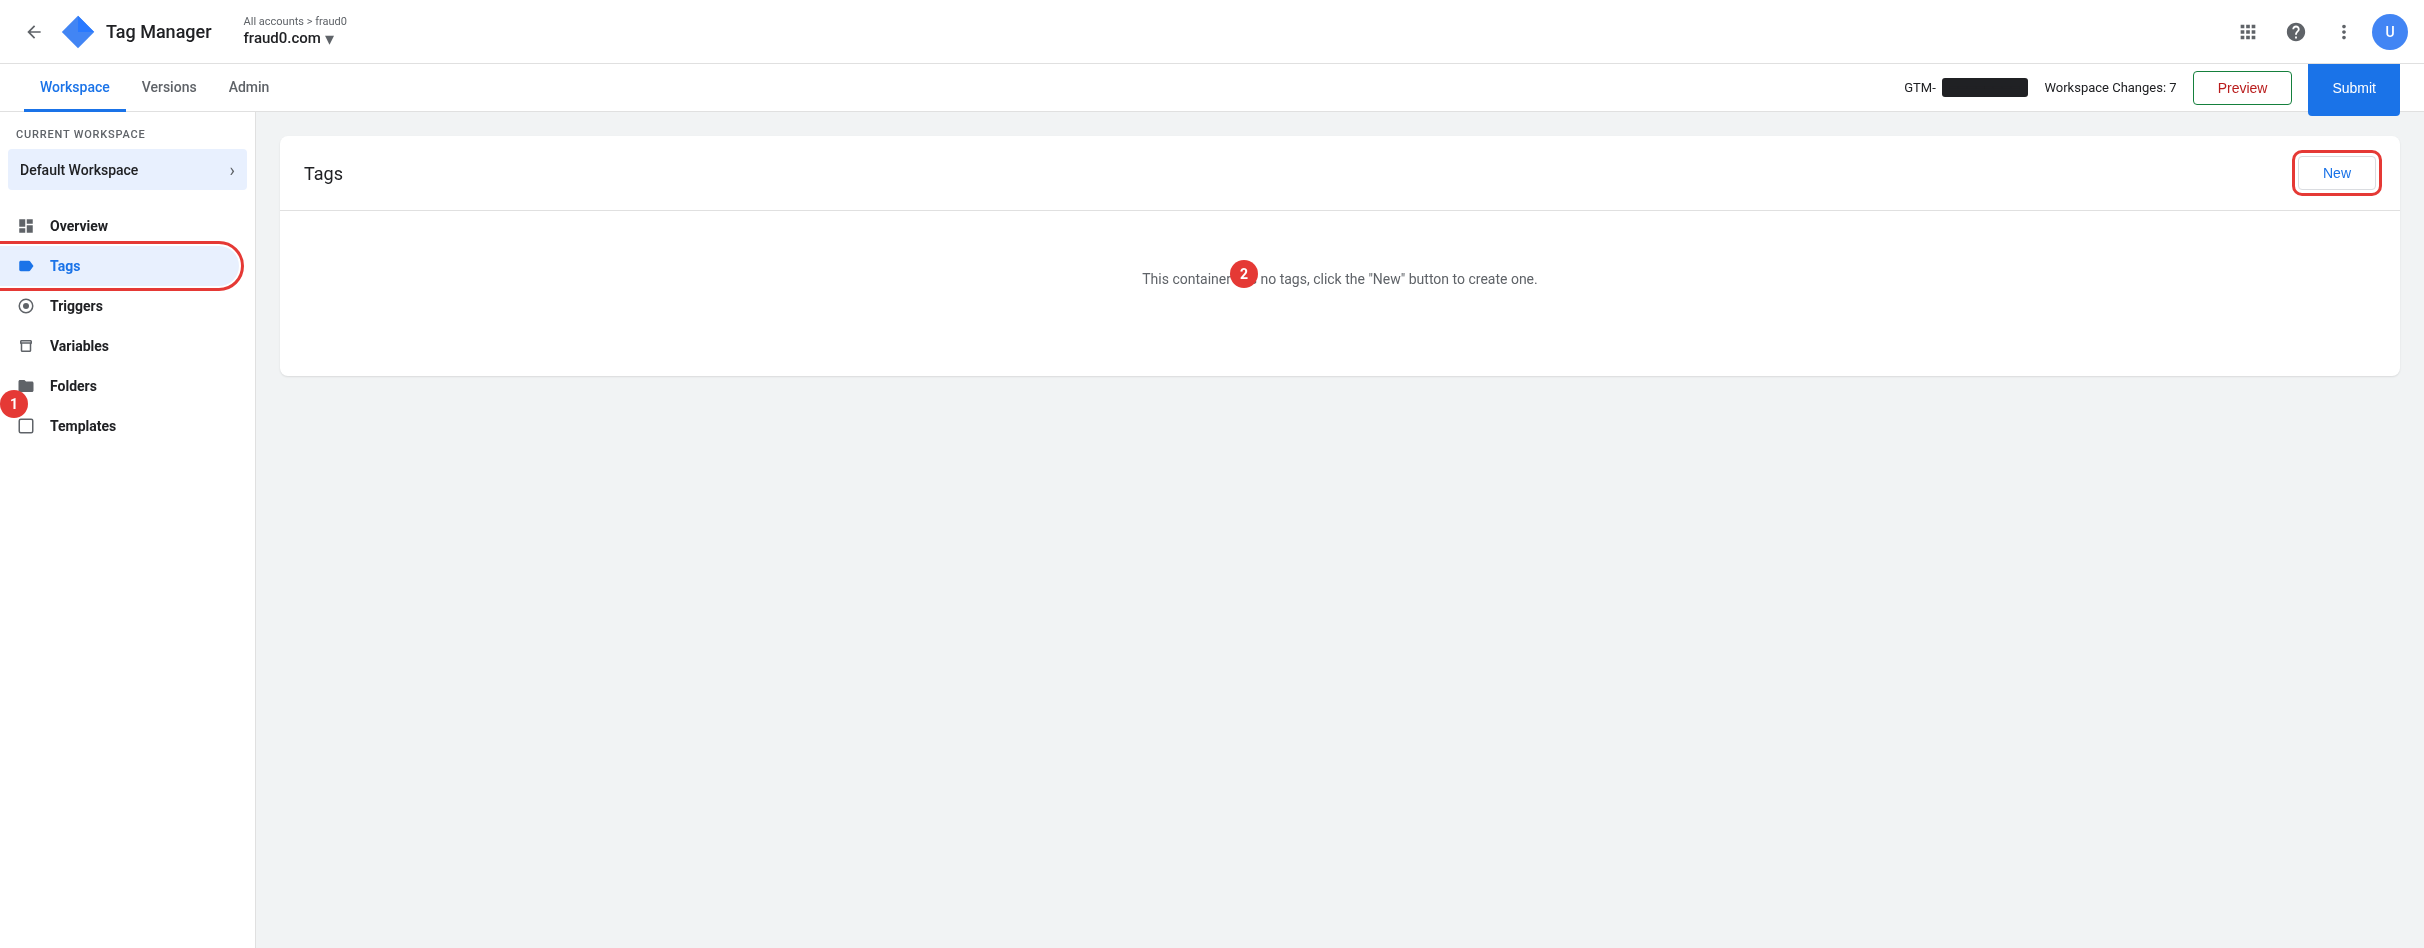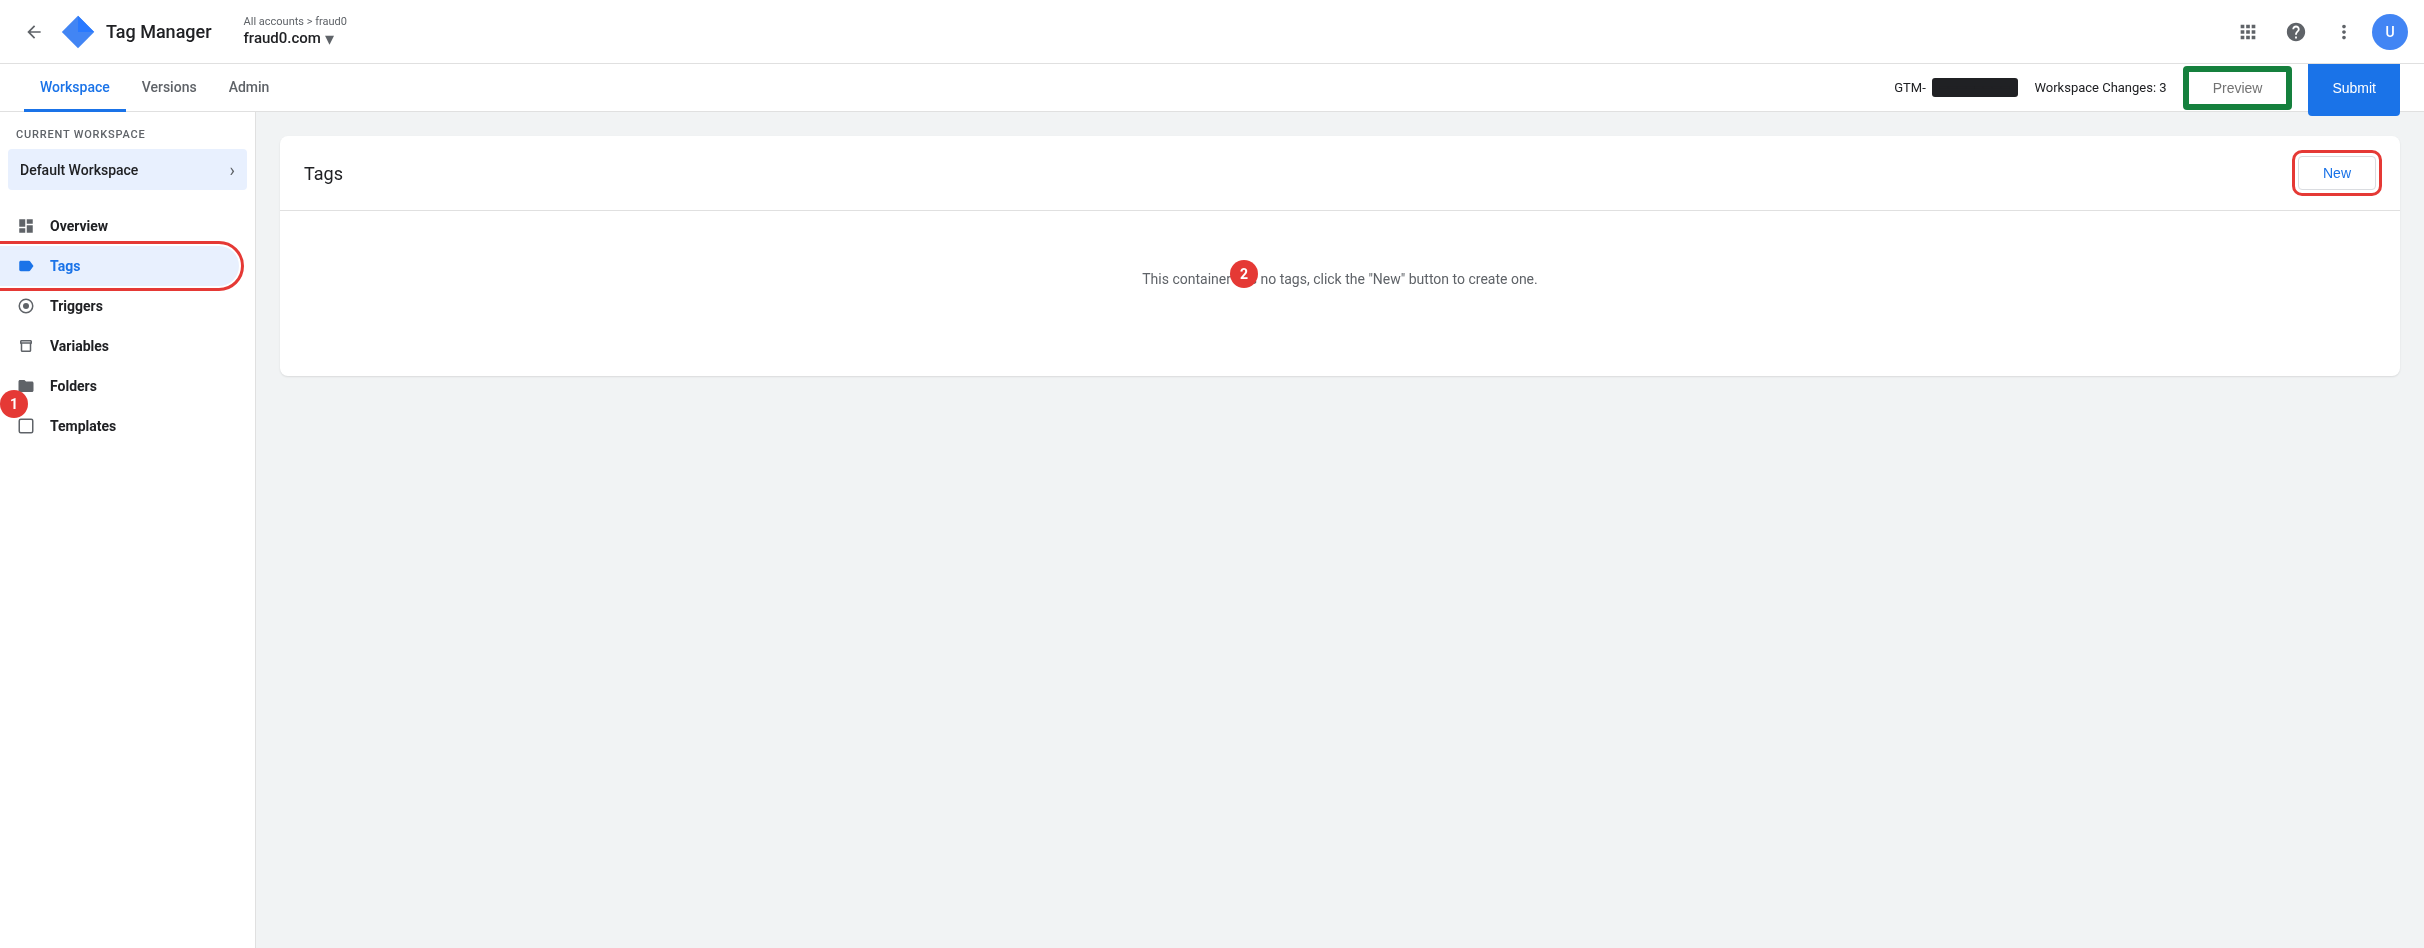--- a/index.html
+++ b/index.html
@@ -122,24 +122,24 @@
       border-radius: 3px;
       padding: 2px 8px;
       font-size: 13px;
       letter-spacing: 1px;
     }
     .workspace-changes {
       font-size: 13px; color: #202124;
     }
     .preview-btn {
       padding: 8px 24px;
-      border: 6px solid #15803d;
+      border: 1px solid #15803d;
       border-radius: 4px;
       font-size: 14px; font-weight: 500;
-      color: #737373;
+      color: #b91c1c;
       cursor: pointer;
       background: #fff;
     }
     .submit-btn {
       padding: 20px 24px;
       border: none;
       border-radius: 4px;
       font-size: 14px; font-weight: 500;
       color: #fff;
       background: #1a73e8;
@@ -312,21 +312,21 @@
 <div class="sub-nav">
   <div class="sub-nav-item active">Workspace</div>
   <div class="sub-nav-item">Versions</div>
   <div class="sub-nav-item">Admin</div>
 
   <div class="sub-nav-right">
     <div class="gtm-id">
       <span>GTM-</span>
       <span class="gtm-id-value">━━━━━━━━</span>
     </div>
-    <span class="workspace-changes">Workspace Changes: 3</span>
+    <span class="workspace-changes">Workspace Changes: 7</span>
     <button class="preview-btn">Preview</button>
     <button class="submit-btn">Submit</button>
   </div>
 </div>
 
 <div class="main-layout" style="position:relative;">
 
   <div class="annotation annotation-1">1</div>
 
   <div class="annotation annotation-2">2</div>

